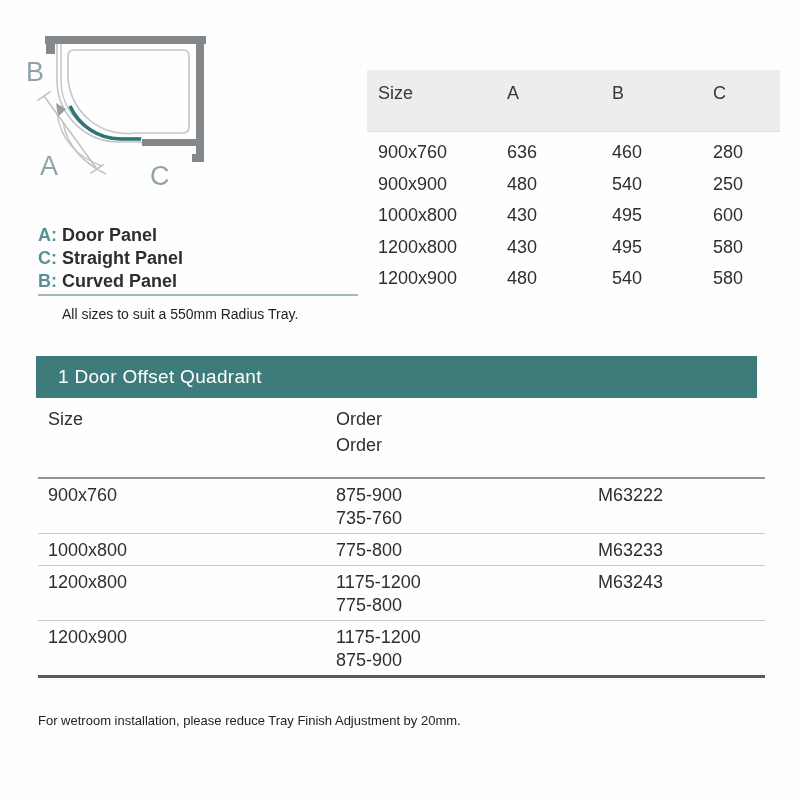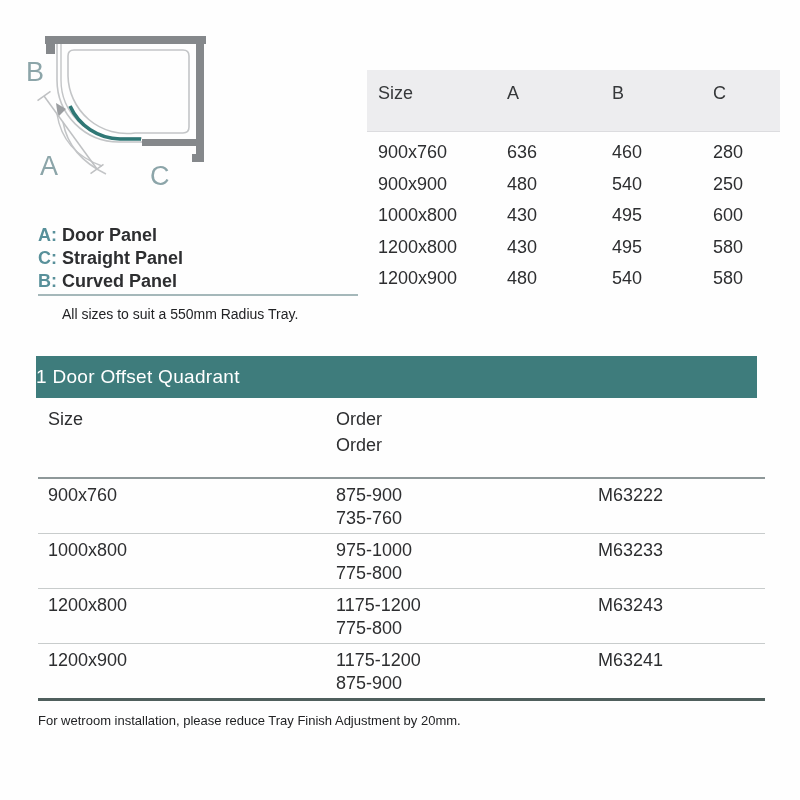--- a/index.html
+++ b/index.html
@@ -25,21 +25,21 @@
   .st-header {
     box-sizing:border-box; height:62px; background:#ededef; border-bottom:1px solid #dcdcdf;
     display:grid; grid-template-columns:129px 105px 101px 1fr; padding:13px 0 0 11px; color:#36383a;
   }
   .st-body { padding:5px 0 0 11px; }
   .st-row { display:grid; grid-template-columns:129px 105px 101px 1fr; height:31.5px; align-items:center; }
 
   
   .teal-bar {
     position:absolute; left:36px; top:356px; width:721px; height:42px; background:#3e7c7c;
-    color:#ffffff; display:flex; align-items:center; padding-left:0; box-sizing:border-box;
+    color:#ffffff; display:flex; align-items:center; padding-left:22px; box-sizing:border-box;
     font-size:19px; letter-spacing:0.3px;
   }
 
   
   .ptable { position:absolute; left:38px; top:400px; width:727px; font-size:18px; }
   .pt-grid { display:grid; grid-template-columns:288px 262px 1fr; }
   .pt-header { padding:6px 0 19px 10px; line-height:26px; border-bottom:2px solid #8e9899; }
   .pt-row { padding:5px 0 3px 10px; line-height:23px; border-bottom:1px solid #c8cccc; }
   .pt-row.last { border-bottom:3px solid #4f5f5d; }
 
@@ -157,40 +157,38 @@
       <div>
         <div>875-900</div>
         <div>735-760</div>
       </div>
       <div>M63222</div>
     </div>
 
     <div class="pt-row pt-grid">
       <div>1000x800</div>
       <div>
-        <div>975-1000</div>
         <div>775-800</div>
       </div>
       <div>M63233</div>
     </div>
 
     <div class="pt-row pt-grid">
       <div>1200x800</div>
       <div>
         <div>1175-1200</div>
         <div>775-800</div>
       </div>
       <div>M63243</div>
     </div>
 
     <div class="pt-row pt-grid last">
       <div>1200x900</div>
       <div>
         <div>1175-1200</div>
         <div>875-900</div>
       </div>
-      <div>M63241</div>
     </div>
   </div>
 
   <div class="wetroom-note">For wetroom installation, please reduce Tray Finish Adjustment by 20mm.</div>
 
 </div>
 
 </body></html>

